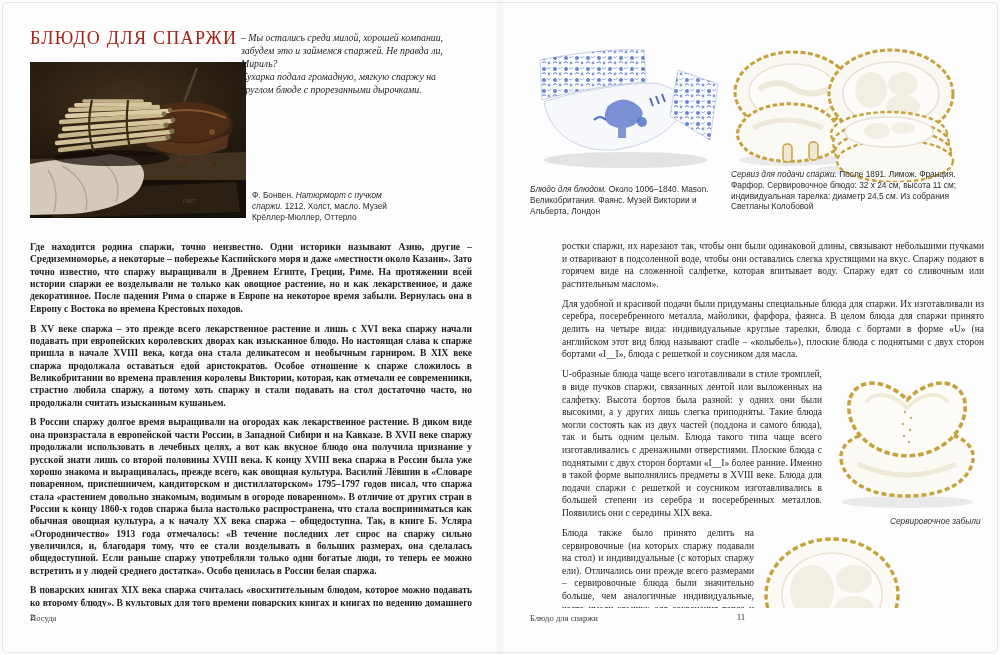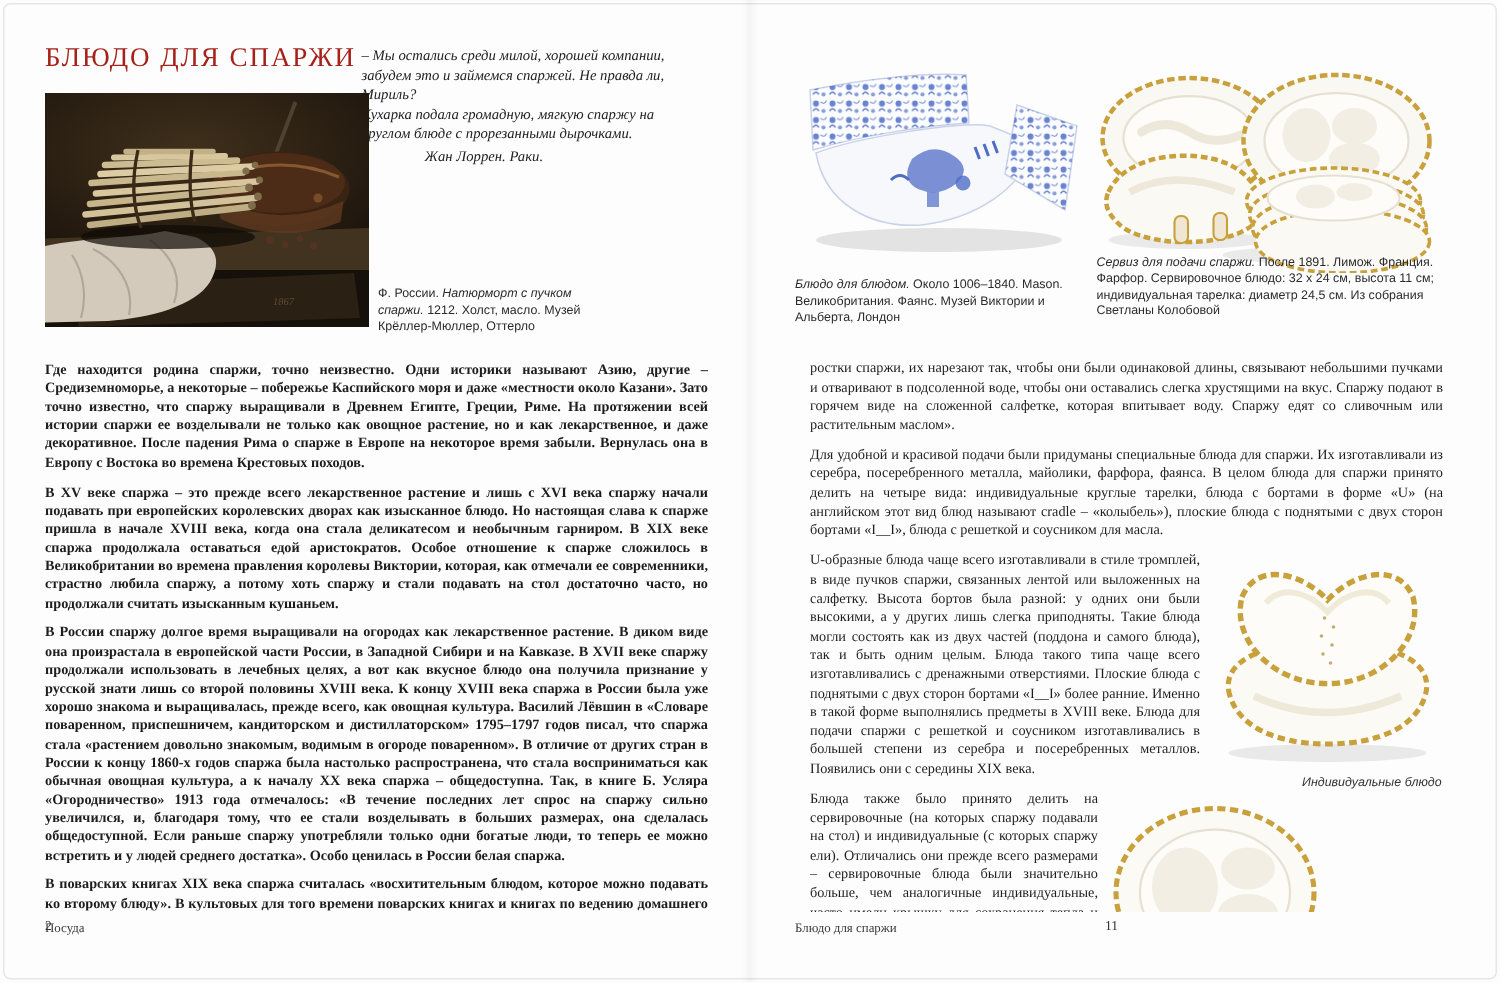--- a/index.html
+++ b/index.html
@@ -13,21 +13,21 @@
   .chapter-title{left:30px;top:28px;font-size:18px;letter-spacing:1.3px;color:#a62119;
         font-weight:normal;margin:0;}
   .epigraph{left:241px;top:32px;width:228px;font-style:italic;font-size:9.8px;line-height:12.8px;color:#222;}
   .epigraph p{margin:0 0 1px;}
   .epigraph .attr{padding-left:42px;margin-top:2px;}
   .figure-caption{font-family:"Liberation Sans", sans-serif;font-size:8.3px;line-height:10.8px;color:#2b2b2b;}
   .painting-caption{left:252px;top:190px;width:150px;}
   .body-col{text-align:justify;font-size:9.5px;line-height:12.35px;overflow:hidden;}
   .body-col p{margin:0 0 7.5px;}
   .left-body{left:30px;top:241px;width:442px;height:366px;font-weight:bold;}
-  .right-body{left:540px;top:240px;width:422px;height:368px;line-height:12.6px;}
+  .right-body{left:562px;top:240px;width:422px;height:368px;line-height:12.6px;}
   .footer{font-size:8.6px;color:#3a3a3a;}
   .pageno{font-size:9px;color:#333;}
   
   .cap1{left:530px;top:184px;width:192px;}
   .cap2{left:731px;top:169px;width:226px;}
   .cap-italic{font-style:italic;}
   
   .float-serving{float:right;clear:right;width:152px;margin:0 0 2px 10px;text-align:center;}
   .float-individual{float:right;clear:right;width:222px;margin:4px 0 0 8px;}
   .plate-label{font-family:"Liberation Sans", sans-serif;font-style:italic;font-size:8.3px;
@@ -41,21 +41,20 @@
 <div class="spread-border"></div>
 <div class="fold"></div>
 
 <div>
 
   <h1 class="abs chapter-title">БЛЮДО ДЛЯ СПАРЖИ</h1>
 
   <div class="abs epigraph">
     <p>–  Мы остались среди милой, хорошей компании, забудем это и займемся спаржей. Не правда ли, Мириль?</p>
     <p>Кухарка подала громадную, мягкую спаржу на круглом блюде с прорезанными дырочками.</p>
-    <p class="attr">Жан Лоррен. Раки.</p>
   </div>
 
   <svg class="abs" style="left:30px;top:62px;" width="216" height="156" viewBox="0 0 216 156">
     <rect width="216" height="156" fill="#221a11"></rect>
     <radialGradient id="wallg" cx="45%" cy="35%" r="75%">
       <stop offset="0" stop-color="#40301c"></stop>
         <stop offset="1" stop-color="#1c140c"></stop>
     </radialGradient>
     <rect width="216" height="110" fill="url(#wallg)"></rect>
 
@@ -98,21 +97,21 @@
 
     <g fill="#53331d">
         <circle cx="150" cy="98" r="2.6"></circle>
         <circle cx="160" cy="101" r="2.4"></circle>
       <circle cx="170" cy="97" r="2.2"></circle>
         <circle cx="179" cy="102" r="2.4"></circle>
       </g>
   </svg>
 
   <div class="abs figure-caption painting-caption">
-    <span>Ф. России. </span><span class="cap-italic">Натюрморт с пучком спаржи.</span><span> 1212. Холст, масло. Музей Крёллер-Мюллер, Оттерло</span>
+    <span>Ф. Бонвен. </span><span class="cap-italic">Натюрморт с пучком спаржи.</span><span> 1212. Холст, масло. Музей Крёллер-Мюллер, Оттерло</span>
   </div>
 
   <div class="abs body-col left-body">
     <p>Где находится родина спаржи, точно неизвестно. Одни историки называют Азию, другие – Средиземноморье, а некоторые – побережье Каспийского моря и даже «местности около Казани». Зато точно известно, что спаржу выращивали в Древнем Египте, Греции, Риме. На протяжении всей истории спаржи ее возделывали не только как овощное растение, но и как лекарственное, и даже декоративное. После падения Рима о спарже в Европе на некоторое время забыли. Вернулась она в Европу с Востока во времена Крестовых походов.</p>
     <p>В XV веке спаржа – это прежде всего лекарственное растение и лишь с XVI века спаржу начали подавать при европейских королевских дворах как изысканное блюдо. Но настоящая слава к спарже пришла в начале XVIII века, когда она стала деликатесом и необычным гарниром. В XIX веке спаржа продолжала оставаться едой аристократов. Особое отношение к спарже сложилось в Великобритании во времена правления королевы Виктории, которая, как отмечали ее современники, страстно любила спаржу, а потому хоть спаржу и стали подавать на стол достаточно часто, но продолжали считать изысканным кушаньем.</p>
     <p>В России спаржу долгое время выращивали на огородах как лекарственное растение. В диком виде она произрастала в европейской части России, в Западной Сибири и на Кавказе. В XVII веке спаржу продолжали использовать в лечебных целях, а вот как вкусное блюдо она получила признание у русской знати лишь со второй половины XVIII века. К концу XVIII века спаржа в России была уже хорошо знакома и выращивалась, прежде всего, как овощная культура. Василий Лёвшин в «Словаре поваренном, приспешничем, кандиторском и дистиллаторском» 1795–1797 годов писал, что спаржа стала «растением довольно знакомым, водимым в огороде поваренном». В отличие от других стран в России к концу 1860-х годов спаржа была настолько распространена, что стала восприниматься как обычная овощная культура, а к началу XX века спаржа – общедоступна. Так, в книге Б. Усляра «Огородничество» 1913 года отмечалось: «В течение последних лет спрос на спаржу сильно увеличился, и, благодаря тому, что ее стали возделывать в больших размерах, она сделалась общедоступной. Если раньше спаржу употребляли только одни богатые люди, то теперь ее можно встретить и у людей среднего достатка». Особо ценилась в России белая спаржа.</p>
     <p>В поварских книгах XIX века спаржа считалась «восхитительным блюдом, которое можно подавать ко второму блюду». В культовых для того времени поварских книгах и книгах по ведению домашнего хозяйства приводятся рецепты вареной спаржи, отварной спаржи для тостов, пудинга из спаржи, супа из спаржи, спаржи для подливок, спаржи с подрумяненным маслом с сухарями и т. д. Но все же самым лучшим и самым распространенным способом приготовления спаржи была варка. Как отмечал А. Дюма-отец в своей книге «Большой кулинарный словарь»: «В наше время самый лучший способ приготовления спаржи – варка на пару. &lt;...&gt; Хорошенько очистив и вымыв</p>
   </div>
 
   <div class="abs pageno" style="left:30px;top:612px;">2</div>
@@ -202,21 +201,21 @@
         <path d="M34,34 C44,22 62,26 75,40 C88,26 106,22 116,34" stroke="#f0ead9" stroke-width="4" fill="none"></path>
         <g fill="#c4ad72">
           <circle cx="73" cy="44" r="1.2"></circle>
             <circle cx="79" cy="50" r="1.2"></circle>
             <circle cx="71" cy="56" r="1.2"></circle>
           <circle cx="78" cy="62" r="1.2"></circle>
             <circle cx="72" cy="68" r="1.2"></circle>
             <circle cx="77" cy="74" r="1.2"></circle>
         </g>
       </svg>
-      <div class="plate-label">Индивидуальные блюдо</div>
+      <div class="plate-label">Сервировочное забыли</div>
     </div>
 
     <div class="float-individual">
       <svg width="148" height="128" viewBox="0 0 148 128">
         <ellipse cx="70" cy="118" rx="62" ry="6" fill="#dcdcdc" opacity="0.6"></ellipse>
         <ellipse cx="70" cy="62" rx="66" ry="56" fill="#fbfaf5" stroke="#c8a03c" stroke-width="3.4" stroke-dasharray="5.5 3"></ellipse>
         <ellipse cx="70" cy="62" rx="50" ry="42" fill="#fdfcf8" stroke="#e7e1d3" stroke-width="1.5"></ellipse>
         <ellipse cx="50" cy="58" rx="22" ry="26" fill="#f2eee3"></ellipse>
         <ellipse cx="92" cy="46" rx="18" ry="14" fill="#f2eee3"></ellipse>
         <ellipse cx="92" cy="76" rx="20" ry="13" fill="#f2eee3"></ellipse>

